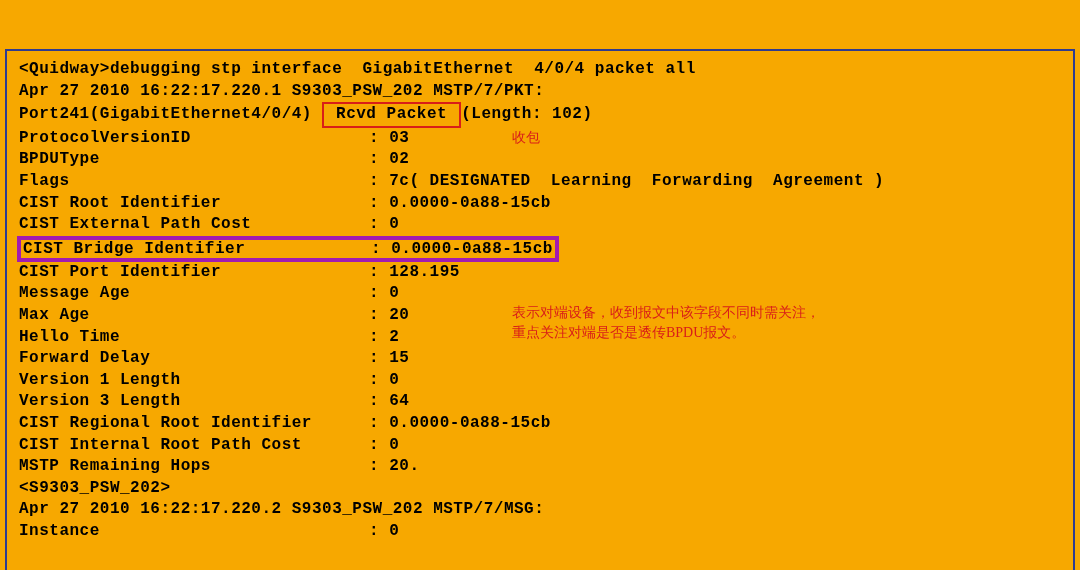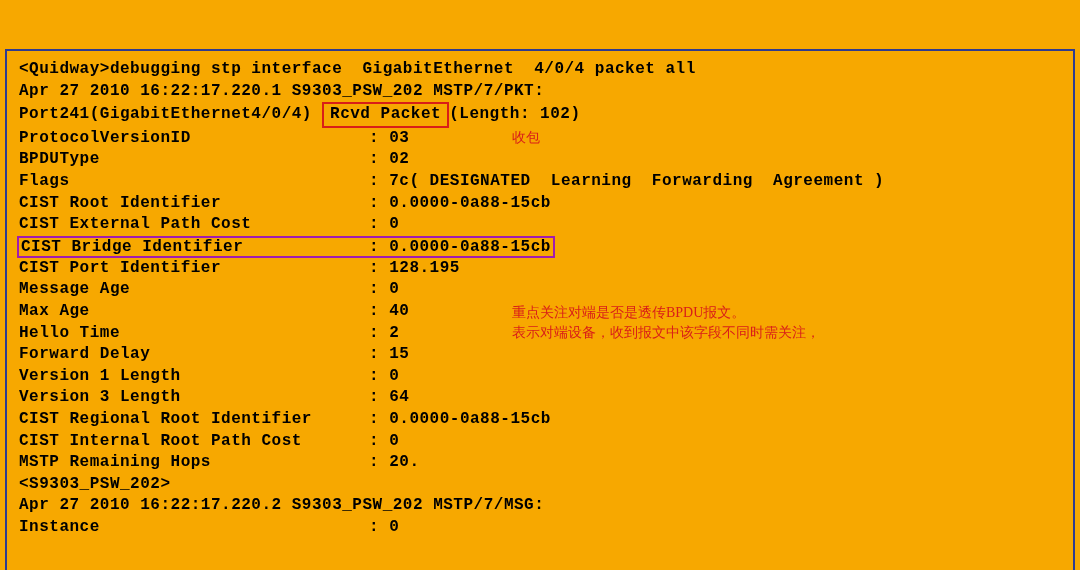--- a/index.html
+++ b/index.html
@@ -41,41 +41,41 @@
       white-space: pre;
       letter-spacing: 0.5px;
     }
     .field-value {
       white-space: pre;
       letter-spacing: 0.5px;
     }
     .highlight-box {
       border: 2px solid #d91e18;
       display: inline-block;
-      padding: 0 6px;
+      padding: 0 12px;
     }
     .red-text {
       color: #d91e18;
       font-family: "SimSun", "宋体", serif;
       font-weight: normal;
       font-size: 14px;
     }
     .annotation1 {
       position: absolute;
       top: 78px;
       left: 505px;
     }
     .annotation2 {
       position: absolute;
       top: 252px;
       left: 505px;
       line-height: 1.4;
     }
     .highlight-row {
-      border: 2px solid #a21caf;
+      border: 4px solid #a21caf;
       display: inline-flex;
       margin-left: -2px;
       padding: 0 2px;
     }
     .watermark {
       position: absolute;
       bottom: 12px;
       right: 20px;
       color: rgba(255,255,255,0.4);
       font-family: Arial, sans-serif;
@@ -130,21 +130,21 @@
     <span class="field-value">: 128.195</span>
   </div>
 
   <div class="field-row">
     <span class="field-label">Message Age</span>
     <span class="field-value">: 0</span>
   </div>
 
   <div class="field-row">
     <span class="field-label">Max Age</span>
-    <span class="field-value">: 40</span>
+    <span class="field-value">: 20</span>
   </div>
 
   <div class="field-row">
     <span class="field-label">Hello Time</span>
     <span class="field-value">: 2</span>
   </div>
 
   <div class="field-row">
     <span class="field-label">Forward Delay</span>
     <span class="field-value">: 15</span>
@@ -179,19 +179,19 @@
   <div class="line">Apr 27 2010 16:22:17.220.2 S9303_PSW_202 MSTP/7/MSG:</div>
 
   <div class="field-row">
     <span class="field-label">Instance</span>
     <span class="field-value">: 0</span>
   </div>
 
   <div class="annotation1 red-text">收包</div>
 
   <div class="annotation2 red-text">
+    <div>表示对端设备，收到报文中该字段不同时需关注，</div>
     <div>重点关注对端是否是透传BPDU报文。</div>
-    <div>表示对端设备，收到报文中该字段不同时需关注，</div>
   </div>
 
   <div class="watermark">@51CTO博客</div>
 
 </div>
 
 </body></html>

